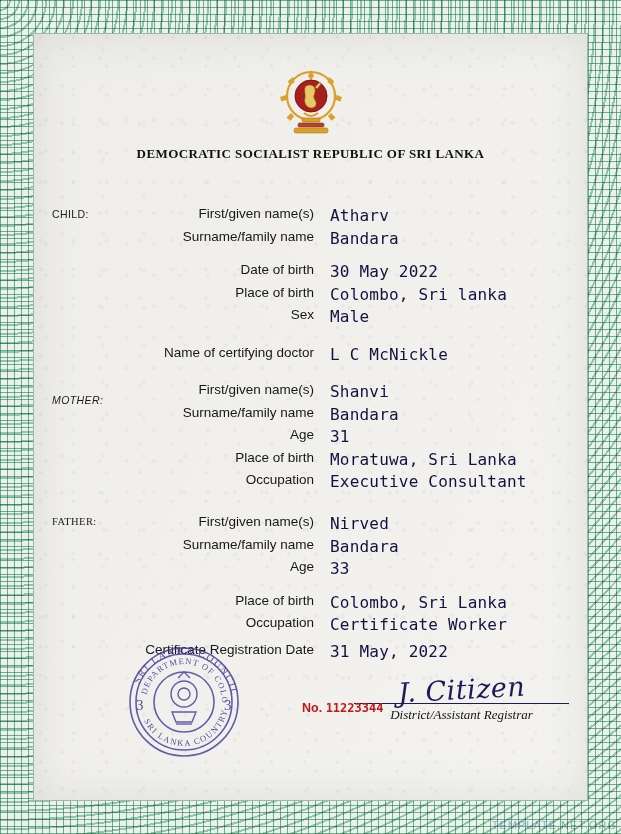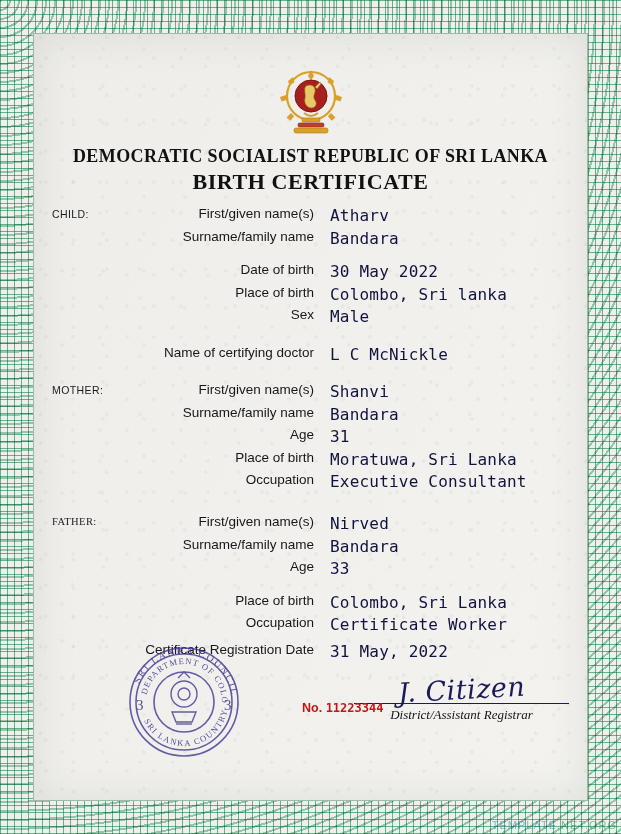--- a/index.html
+++ b/index.html
@@ -63,21 +63,21 @@
     position:absolute;left:0;right:0;top:32px;
     display:flex;justify-content:center;
   }
   .emblem svg{display:block;}
 
   .title-country{
     position:absolute;left:0;right:0;top:112px;
     text-align:center;
     font-family:"Liberation Serif", serif;
     font-weight:bold;
-    font-size:18px;
+    font-size:13px;
     letter-spacing:0.4px;
     color:#111;
   }
   .title-doc{
     position:absolute;left:0;right:0;top:135px;
     text-align:center;
     font-family:"Liberation Serif", serif;
     font-weight:bold;
     font-size:22px;
     letter-spacing:0.6px;
@@ -202,21 +202,20 @@
 
           <rect x="30" y="52" width="18" height="4" rx="1.5" fill="#d9a12b" stroke="#a87a18" stroke-width="0.6"></rect>
           <rect x="26" y="57" width="26" height="4" rx="1.5" fill="#b8422a" stroke="#8b2d1c" stroke-width="0.6"></rect>
           <rect x="22" y="62" width="34" height="5" rx="2" fill="#d9a12b" stroke="#a87a18" stroke-width="0.6"></rect>
           <path d="M32 47 q7 6 14 0" fill="none" stroke="#d9a12b" stroke-width="2"></path>
         </g>
       </svg>
     </div>
 
     <div class="title-country">DEMOCRATIC SOCIALIST REPUBLIC OF SRI LANKA</div>
-    <div class="title-doc">BIRTH CERTIFICATE</div>
 
     <div class="section" style="top:172px;">
       <div class="sec-label" style="top:2px;">CHILD:</div>
       <div class="row" style="top:0;">
         <span class="lbl">First/given name(s)</span>
         <span class="val">Atharv</span>
       </div>
       <div class="row">
         <span class="lbl">Surname/family name</span>
         <span class="val">Bandara</span>
@@ -233,21 +232,21 @@
         <span class="lbl">Sex</span>
         <span class="val">Male</span>
       </div>
       <div class="row" style="margin-top:15px;">
         <span class="lbl">Name of certifying doctor</span>
         <span class="val">L C McNickle</span>
       </div>
     </div>
 
     <div class="section" style="top:348px;">
-      <div class="sec-label" style="top:2px;">MOTHER:</div>
+      <div class="sec-label" style="top:12px;font-style:italic;">MOTHER:</div>
       <div class="row">
         <span class="lbl">First/given name(s)</span>
         <span class="val">Shanvi</span>
       </div>
       <div class="row">
         <span class="lbl">Surname/family name</span>
         <span class="val">Bandara</span>
       </div>
       <div class="row">
         <span class="lbl">Age</span>

